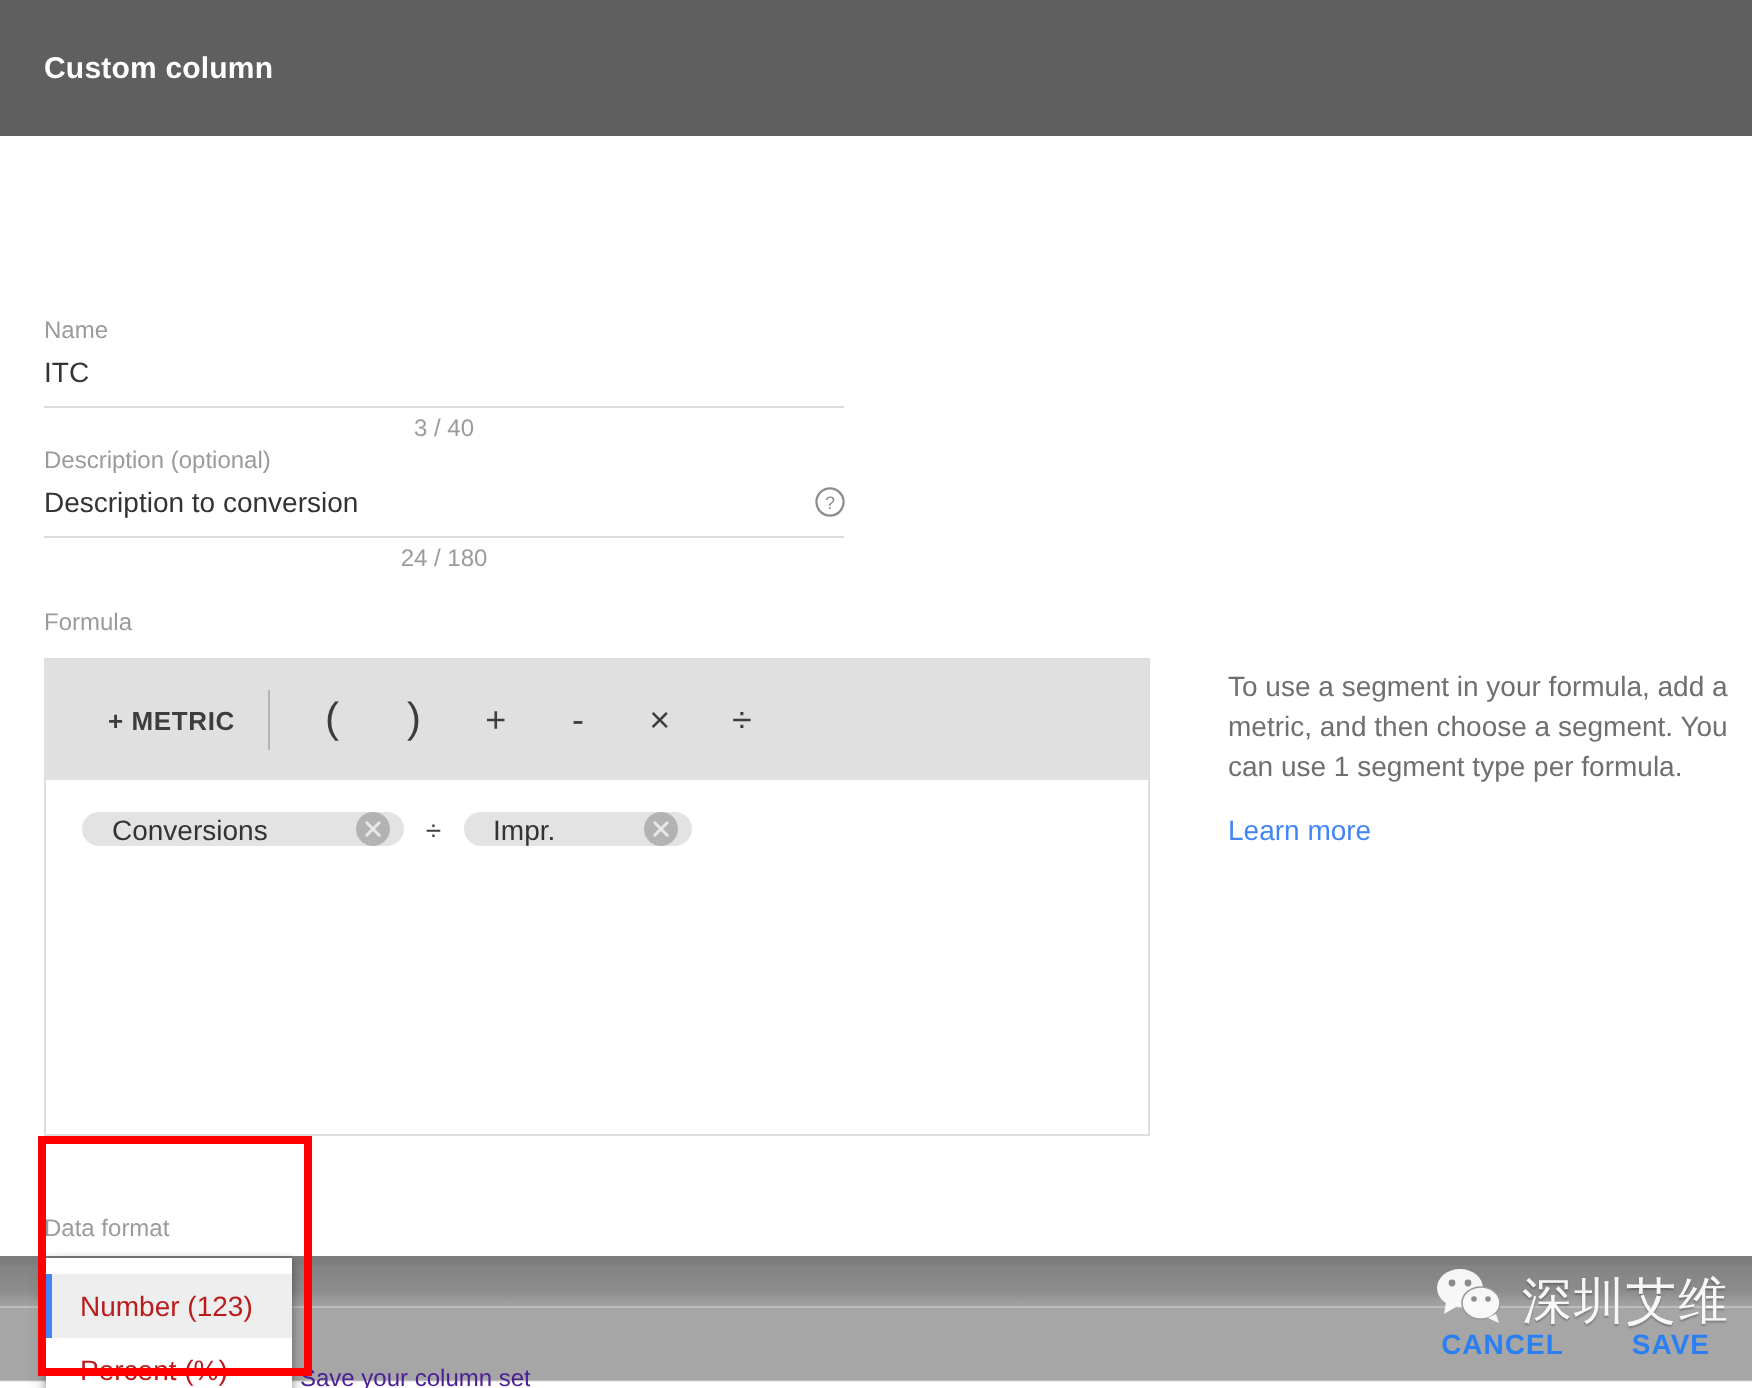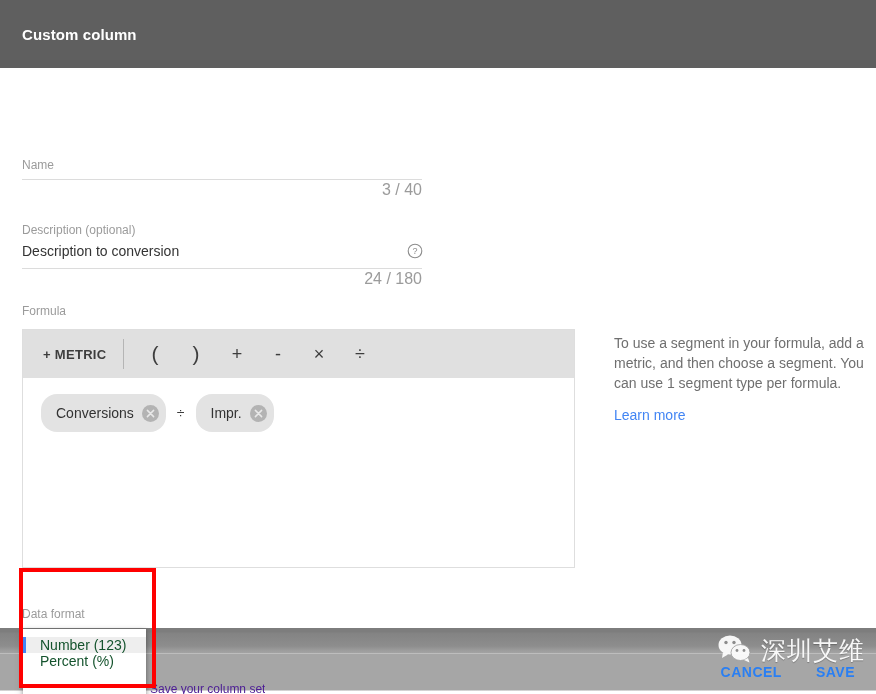--- a/index.html
+++ b/index.html
@@ -120,23 +120,23 @@
     color: #333333;
     line-height: 20px;
     padding-top: 4px;
   }
   .field-underline {
     height: 1px;
     background: #dcdcdc;
     margin-top: 7px;
   }
   .field-counter {
-    font-size: 16px;
+    font-size: 12px;
     color: #9b9b9b;
-    text-align: right;
+    text-align: center;
     line-height: 14px;
     padding-top: 3px;
   }
   #help-icon {
     position: absolute;
     left: 407px;
     top: 175px;
     width: 16px;
     height: 16px;
     cursor: pointer;
@@ -155,25 +155,25 @@
     position: absolute;
     left: 22px;
     top: 261px;
     width: 553px;
     height: 239px;
     border: 1px solid #dedede;
     box-sizing: border-box;
     background: #ffffff;
   }
   #formula-toolbar {
-    height: 48px;
+    height: 60px;
     background: #e0e0e0;
     display: flex;
     align-items: center;
-    padding-left: 20px;
+    padding-left: 31px;
     box-sizing: border-box;
   }
   #add-metric-btn {
     font-size: 13px;
     font-weight: bold;
     color: #3d3d3d;
     letter-spacing: .3px;
     cursor: pointer;
     white-space: nowrap;
   }
@@ -198,25 +198,26 @@
     padding: 16px 0 0 18px;
     display: flex;
     align-items: center;
     gap: 8px;
   }
   .chip {
     display: inline-flex;
     align-items: center;
     background: #e3e3e3;
     border-radius: 16px;
-    height: 38px;
+    height: 17px;
     padding: 0 7px 0 15px;
     font-size: 14px;
     color: #333333;
     cursor: pointer;
+    gap: 36px;
   }
   .chip-remove {
     margin-left: 8px;
     width: 17px;
     height: 17px;
     display: inline-flex;
     cursor: pointer;
   }
   .chip-operator {
     font-size: 14px;
@@ -263,26 +264,26 @@
     top: 561px;
     width: 123px;
     height: 127px;
     background: #ffffff;
     box-shadow: 0 1px 4px rgba(0,0,0,.30), 0 4px 9px rgba(0,0,0,.18);
     padding-top: 8px;
     box-sizing: border-box;
   }
   .dd-option {
     position: relative;
-    height: 16px;
+    height: 32px;
     display: flex;
     align-items: center;
     padding-left: 17px;
     font-size: 14px;
-    color: #14532d;
+    color: #b91c1c;
     cursor: pointer;
     white-space: nowrap;
   }
   .dd-option.selected {
     background: #eeeeee;
   }
   .dd-option.selected::before {
     content: "";
     position: absolute;
     left: 0;
@@ -353,20 +354,21 @@
 <div id="modal">
 
   <div id="modal-header">
     <div id="modal-title">Custom column</div>
   </div>
 
   <div id="modal-body">
 
     <div class="field" style="top:90px;">
       <div class="field-label">Name</div>
+      <div class="field-value">ITC</div>
       <div class="field-underline"></div>
       <div class="field-counter">3 / 40</div>
     </div>
 
     <div class="field" style="top:155px;">
       <div class="field-label">Description (optional)</div>
       <div class="field-value">Description to conversion</div>
       <div class="field-underline"></div>
       <div class="field-counter">24 / 180</div>
     </div>

